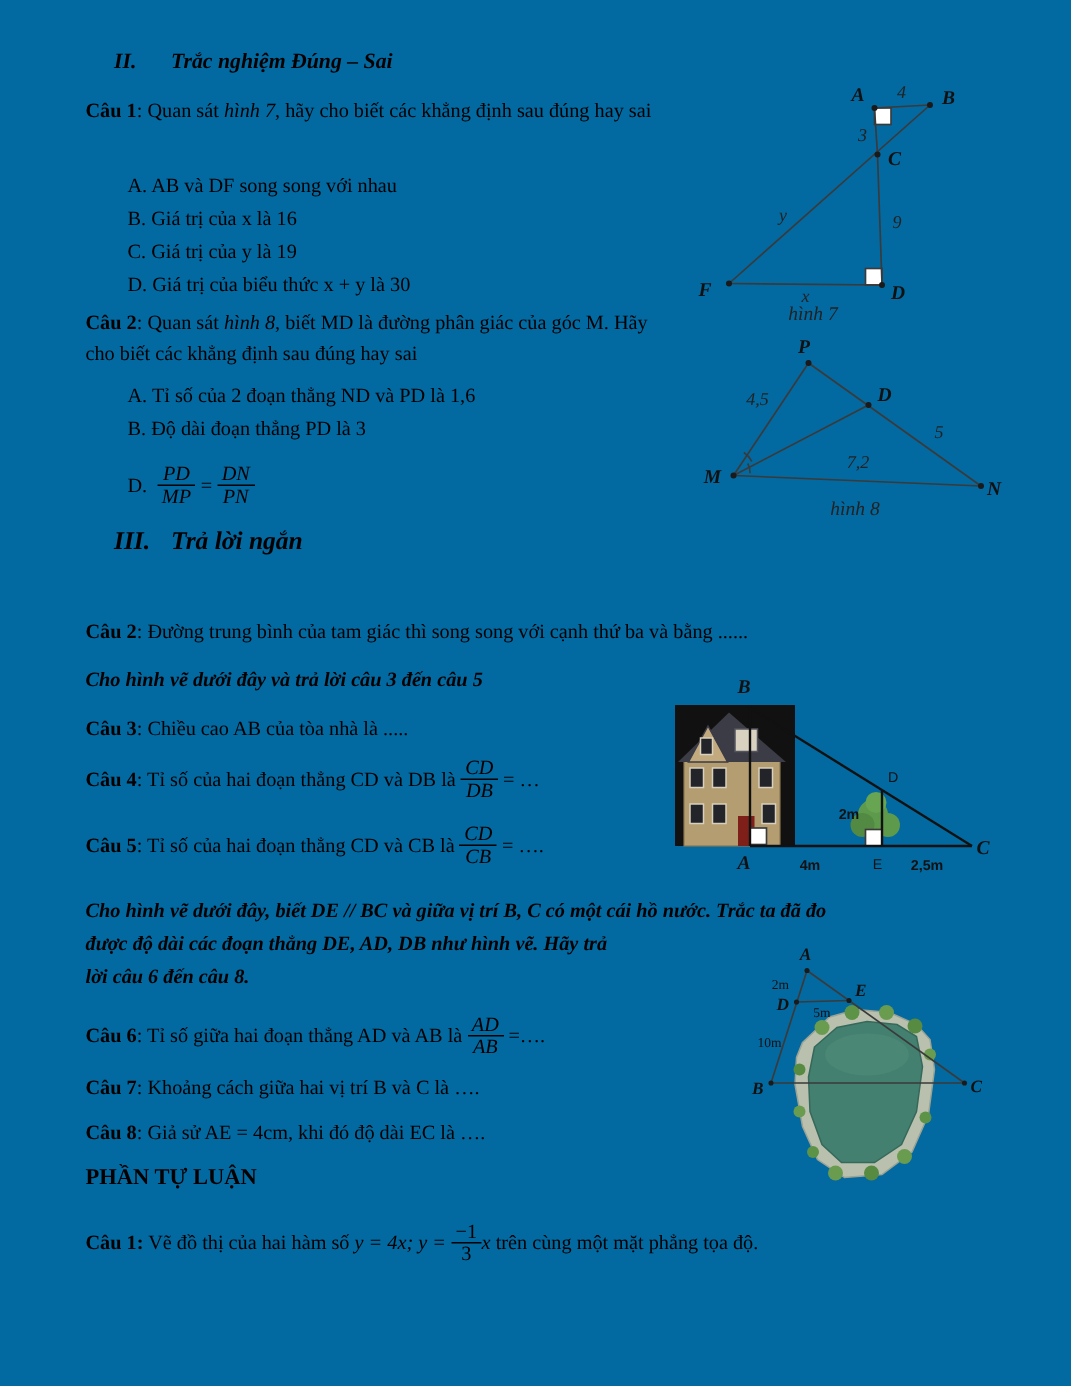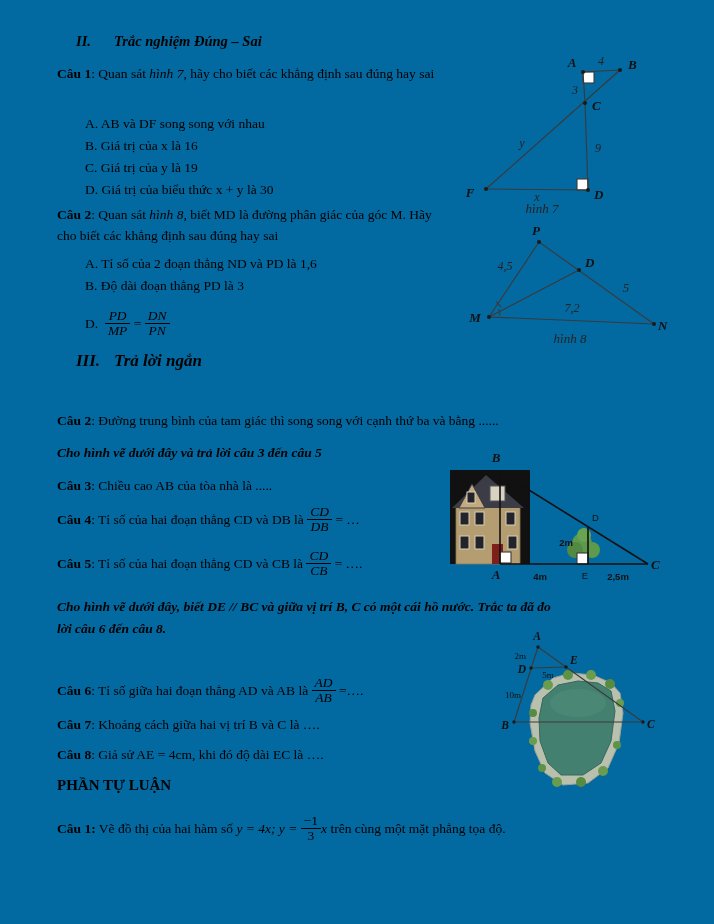--- a/index.html
+++ b/index.html
@@ -167,20 +167,21 @@
     <text class="vl" x="205" y="121">C</text>
     <text class="sm" x="146" y="73">D</text>
     <text class="sm" x="139" y="131" text-anchor="middle">E</text>
     <text class="smb" x="120" y="98" text-anchor="middle">2m</text>
     <text class="smb" x="94" y="132" text-anchor="middle">4m</text>
     <text class="smb" x="172" y="132" text-anchor="middle">2,5m</text>
   </svg>
 
   <div class="blk bi" style="left:57px;top:596px;line-height:22px">
     <div>Cho hình vẽ dưới đây, biết DE // BC và giữa vị trí B, C có một cái hồ nước. Trắc ta đã đo</div>
+    <div>được độ dài các đoạn thẳng DE, AD, DB như hình vẽ. Hãy trả</div>
     <div>lời câu 6 đến câu 8.</div>
   </div>
 
   <div class="blk mid" style="left:57px;top:672px">
     <span class="b">Câu 6</span><span>: Tỉ số giữa hai đoạn thẳng AD và AB là </span>
     <span class="frac"><span>AD</span><span class="dn">AB</span></span>
     <span>=….</span>
   </div>
   <div class="blk" style="left:57px;top:717px">
     <span class="b">Câu 7</span><span>: Khoảng cách giữa hai vị trí B và C là ….</span>

